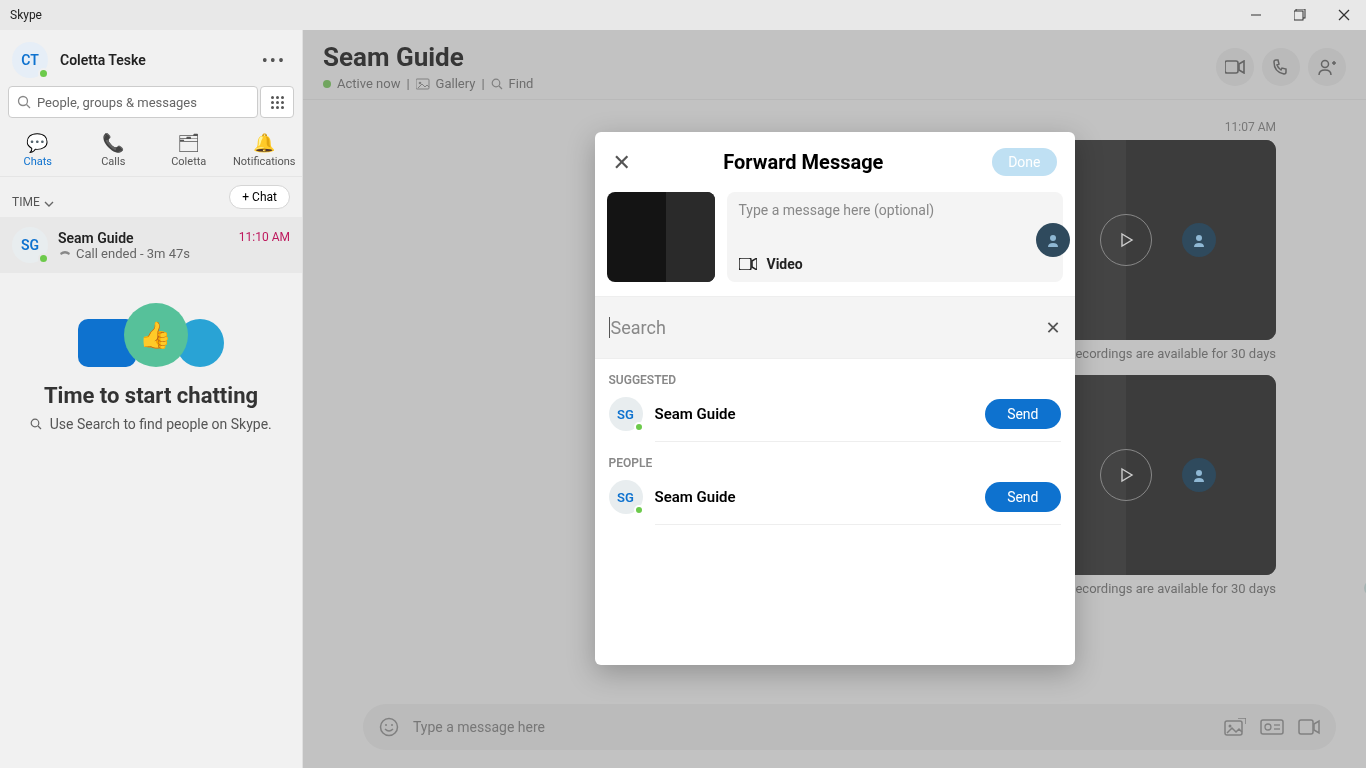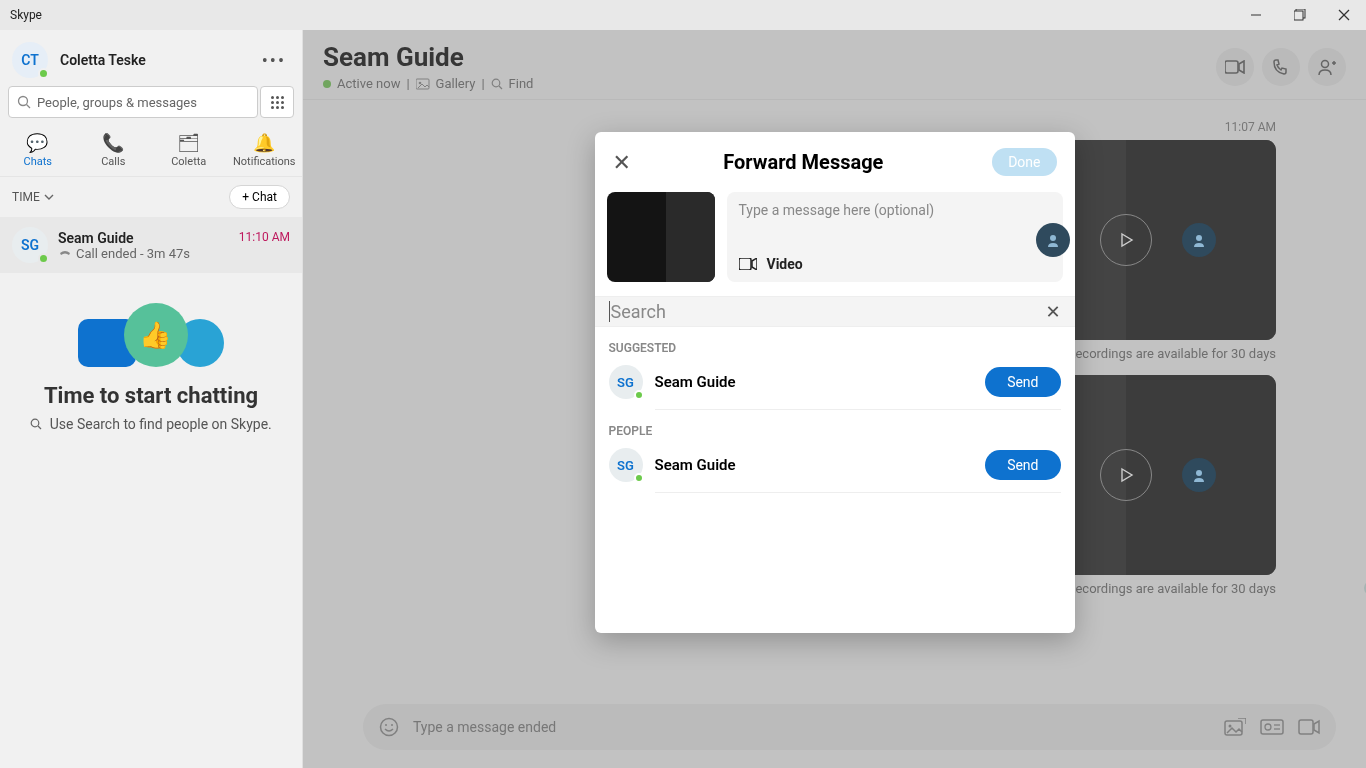--- a/index.html
+++ b/index.html
@@ -30,21 +30,21 @@
 .gripdots { display: grid; grid-template-columns: repeat(3, 3px); gap: 2px; }
 .gripdots span { width: 3px; height: 3px; background: #555; border-radius: 50%; }
 
 
 .sb-nav { display: flex; border-bottom: 1px solid #e5e5e5; }
 .sb-nav .tab { flex: 1; text-align: center; padding: 6px 0 8px 0; font-size: 11px; color: #555; }
 .sb-nav .tab.active { color: #0e72cf; }
 .sb-nav .tab .ico { font-size: 18px; display: block; margin-bottom: 2px; }
 
 
-.listhd { display: flex; align-items: center; padding: 8px 12px; font-size: 12px; color: #555; }
+.listhd { display: flex; align-items: flex-end; padding: 8px 12px; font-size: 12px; color: #555; }
 .chatbtn { margin-left: auto; background: #fff; border: 1px solid #d5d5d5; border-radius: 14px; padding: 4px 12px; font-size: 12px; }
 
 
 .convitem { display: flex; align-items: center; padding: 10px 12px; background: #e8e8e8; }
 .convitem .ctext { margin-left: 10px; flex: 1; }
 .convitem .cname { font-size: 14px; font-weight: 600; color: #222; }
 .convitem .csub { font-size: 13px; color: #666; display: flex; align-items: center; gap: 4px; }
 .convitem .ctime { font-size: 12px; color: #be185d; align-self: flex-start; margin-top: 3px; }
 
 
@@ -91,21 +91,21 @@
 .close-x{font-size:22px;color:#555;width:22px;}
 
 .mbody-top { display: flex; gap: 12px; padding: 0 12px 14px 12px; }
 .thumb { width: 108px; height: 90px; background: #141414; border-radius: 8px; position: relative; overflow:hidden;}
 .thumb::after{content:"";position:absolute;right:0;top:0;bottom:0;width:45%;background:#2a2a2a;}
 .thumb .orb{position:absolute;right:6px;top:50%;width:18px;height:18px;background:#5fcdd6;border-radius:50%;transform:translateY(-50%);}
 .composebox { flex: 1; background: #f4f4f4; border-radius: 8px; padding: 10px 12px; display:flex;flex-direction:column; }
 .composebox .ph { color: #888; font-size: 14px; flex:1;}
 .composebox .vtag { font-size: 14px; font-weight: 700; color: #222; display:flex;align-items:center;gap:10px; margin-top:auto;text-align:center;}
 
-.msearch { background: #f4f4f4; padding: 4px 14px; display: flex; align-items: flex-start; font-size: 18px; color: #888; border-top:1px solid #eee;border-bottom:1px solid #eee;}
+.msearch { background: #f4f4f4; padding: 20px 14px; display: flex; align-items: flex-start; font-size: 18px; color: #888; border-top:1px solid #eee;border-bottom:1px solid #eee;}
 .msearch span.x { margin-left: auto; color: #555; font-size:18px;}
 
 .sect { padding: 14px 14px 0 14px; font-size: 12px; color: #888; font-weight:600;}
 .row { display: flex; align-items: center; padding: 10px 14px; }
 .row .rname { margin-left: 12px; font-size: 15px; font-weight: 600; }
 .sendbtn { margin-left: auto; background: #0e72cf; color: #fff; border: none; border-radius: 16px; padding: 7px 22px; font-size: 14px; }
 .rowline{height:1px;background:#eee;margin:0 14px 0 60px;}
 
 .sm-av{width:34px;height:34px;background:#e8edef;border-radius:50%;display:flex;align-items:center;justify-content:center;color:#0e72cf;font-weight:600;font-size:13px;position:relative;}
 .sm-av .presence{border-color:#fff;width:10px;height:10px;}
@@ -307,21 +307,21 @@
       <div style="flex:1"></div>
     </div>
 
     <div class="composer">
       <svg width="20" height="20">
           <circle cx="10" cy="10" r="8.5" fill="none" stroke="#888" stroke-width="1.5"></circle>
           <circle cx="7" cy="8" r="1" fill="#888"></circle>
           <circle cx="13" cy="8" r="1" fill="#888"></circle>
           <path d="M6 12 Q10 16 14 12" fill="none" stroke="#888" stroke-width="1.5"></path>
         </svg>
-      <span class="ph">Type a message ended</span>
+      <span class="ph">Type a message here</span>
       <svg width="22" height="18">
           <rect x="1" y="3" width="17" height="14" rx="2" fill="none" stroke="#888" stroke-width="1.5"></rect>
           <circle cx="6" cy="8" r="1.5" fill="#888"></circle>
           <path d="M3 15 L8 10 L12 14 L15 11 L18 14" fill="none" stroke="#888" stroke-width="1.5"></path>
           <path d="M14 0 L22 0 L22 6" fill="none" stroke="#888" stroke-width="1.5"></path>
         </svg>
       <svg width="24" height="16">
           <rect x="1" y="1" width="22" height="14" rx="2" fill="none" stroke="#888" stroke-width="1.5"></rect>
           <circle cx="8" cy="8" r="3" fill="none" stroke="#888" stroke-width="1.3"></circle>
           <line x1="14" y1="6" x2="20" y2="6" stroke="#888" stroke-width="1.3"></line>

